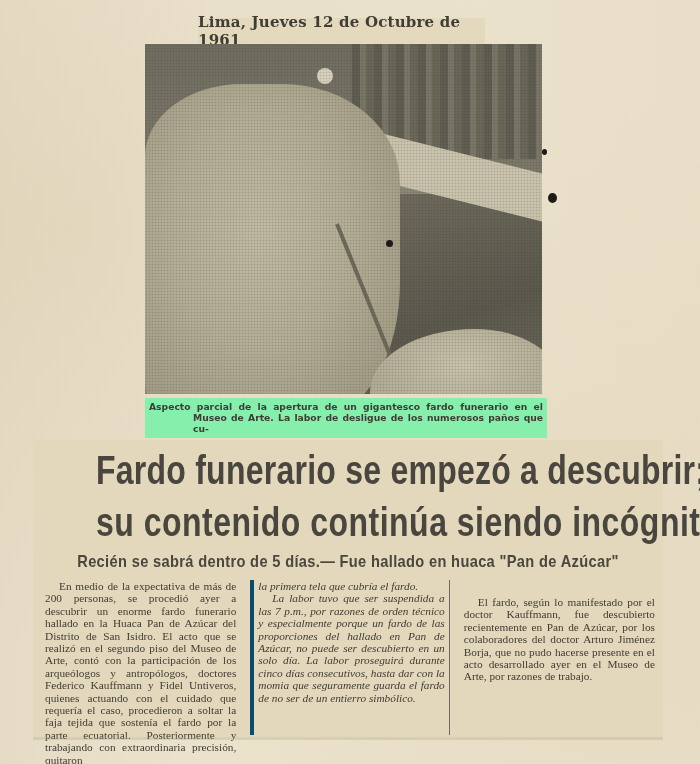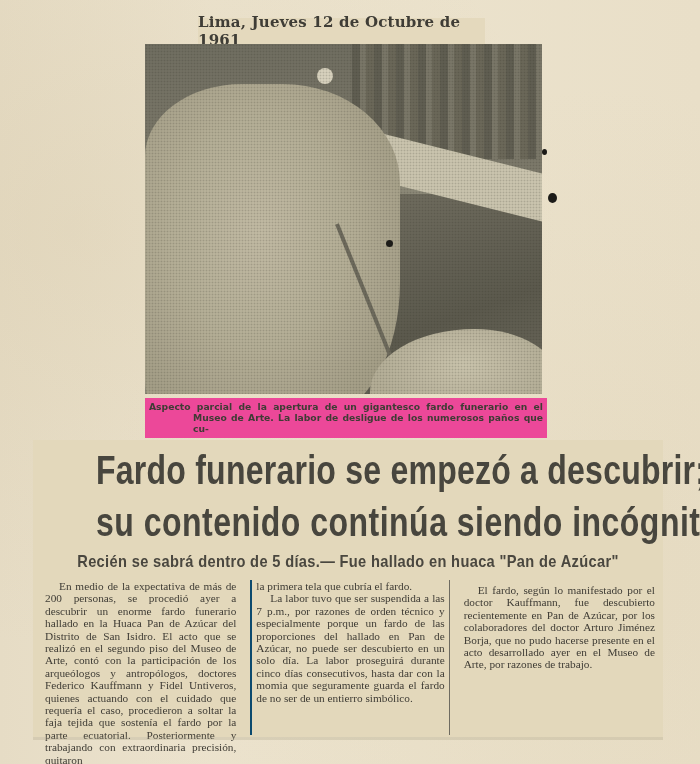--- a/index.html
+++ b/index.html
@@ -62,21 +62,21 @@
     background:#6d6a5c; transform:rotate(-22deg); transform-origin:top;
   }
   .photo .halftone {
     position:absolute; inset:0;
     background-image: radial-gradient(rgba(40,38,30,0.18) 0.8px, transparent 1.1px);
     background-size:3px 3px;
   }
   .dot { position:absolute; border-radius:50%; background:#1c1b18; }
   .caption {
     position:absolute; left:145px; top:398px; width:402px; height:40px;
-    background:#ec4899;
+    background:#86efac;
     font-family:"DejaVu Sans", sans-serif; font-weight:bold; font-size:9.2px;
     line-height:11.2px; color:#3f3c35; text-align:justify;
     padding:3px 4px 0 4px; box-sizing:border-box;
   }
   .caption .last { display:block; text-align:center; }
   .article {
     position:absolute; left:33px; top:440px; width:630px; height:297px;
     background:#e3d8bb;
   }
   .headline {
@@ -97,22 +97,22 @@
     display:flex;
     gap:10px;
   }
   .col {
     width:206px; font-family:"Liberation Serif", serif; font-size:11.3px;
     line-height:12.4px; color:#3f3c35; text-align:justify; box-sizing:border-box;
     padding:0 4px;
   }
   .col p { margin:0; text-indent:14px; }
   .col p + p { margin-top:0; }
-  .col .gap { margin-top:4px; }
-  .col.mid { border-left:2px solid #0c4a6e; border-right:1px solid #6e6b60; }
+  .col .gap { margin-top:16px; }
+  .col.mid { border-left:4px solid #0c4a6e; border-right:1px solid #6e6b60;font-style:italic; }
   .bottom-shadow {
     position:absolute; left:33px; top:737px; width:630px; height:3px;
     background:rgba(160,150,120,0.25);
   }
 </style>
 </head>
 <body>
 
 <div class="paper-stain"></div>
 

